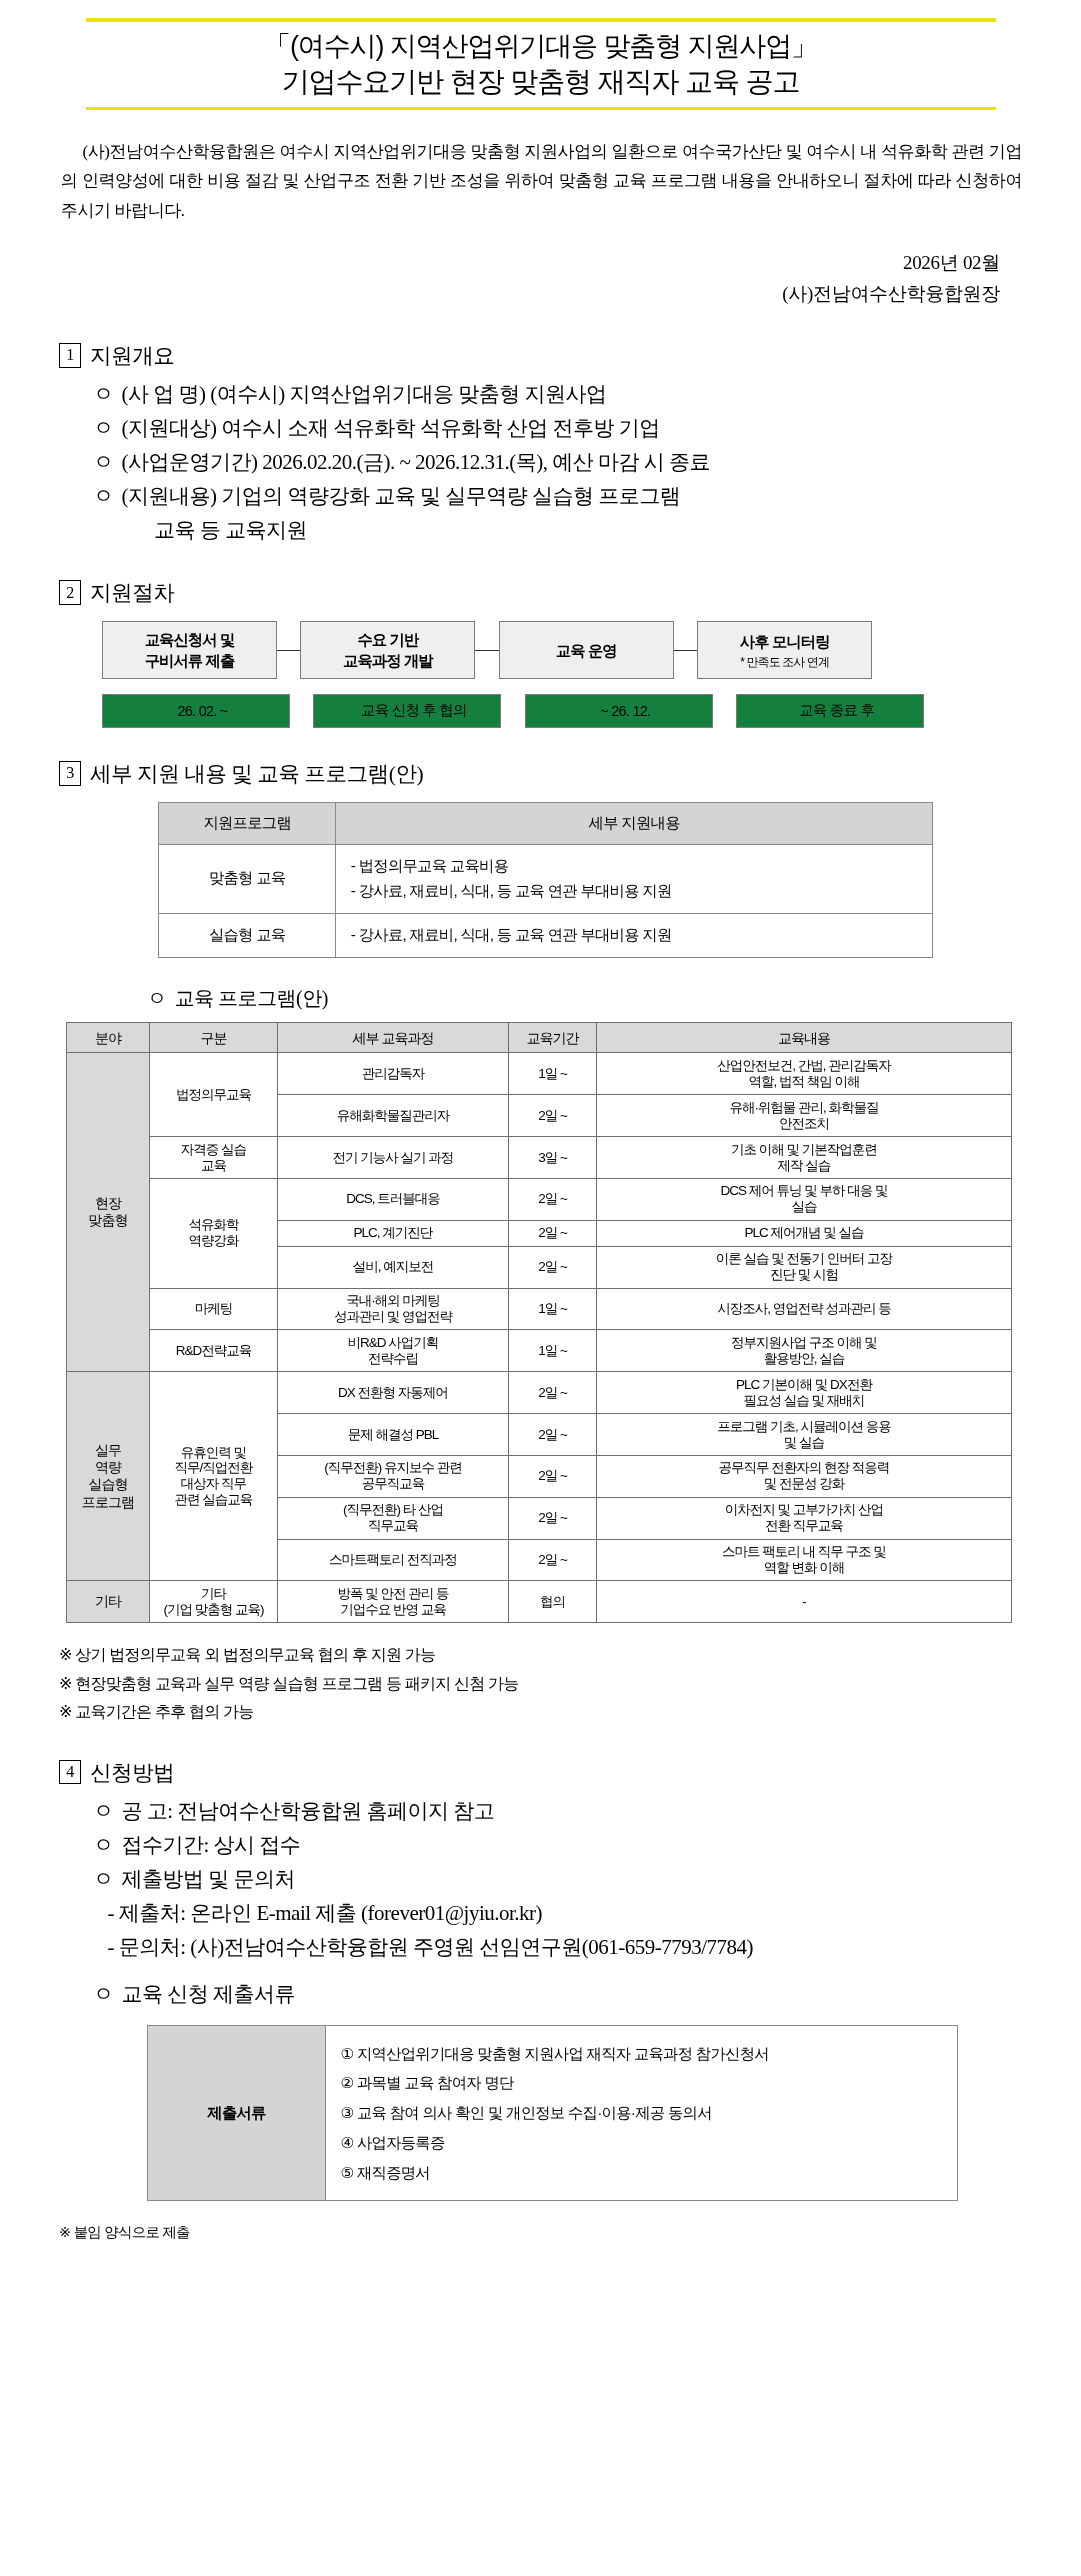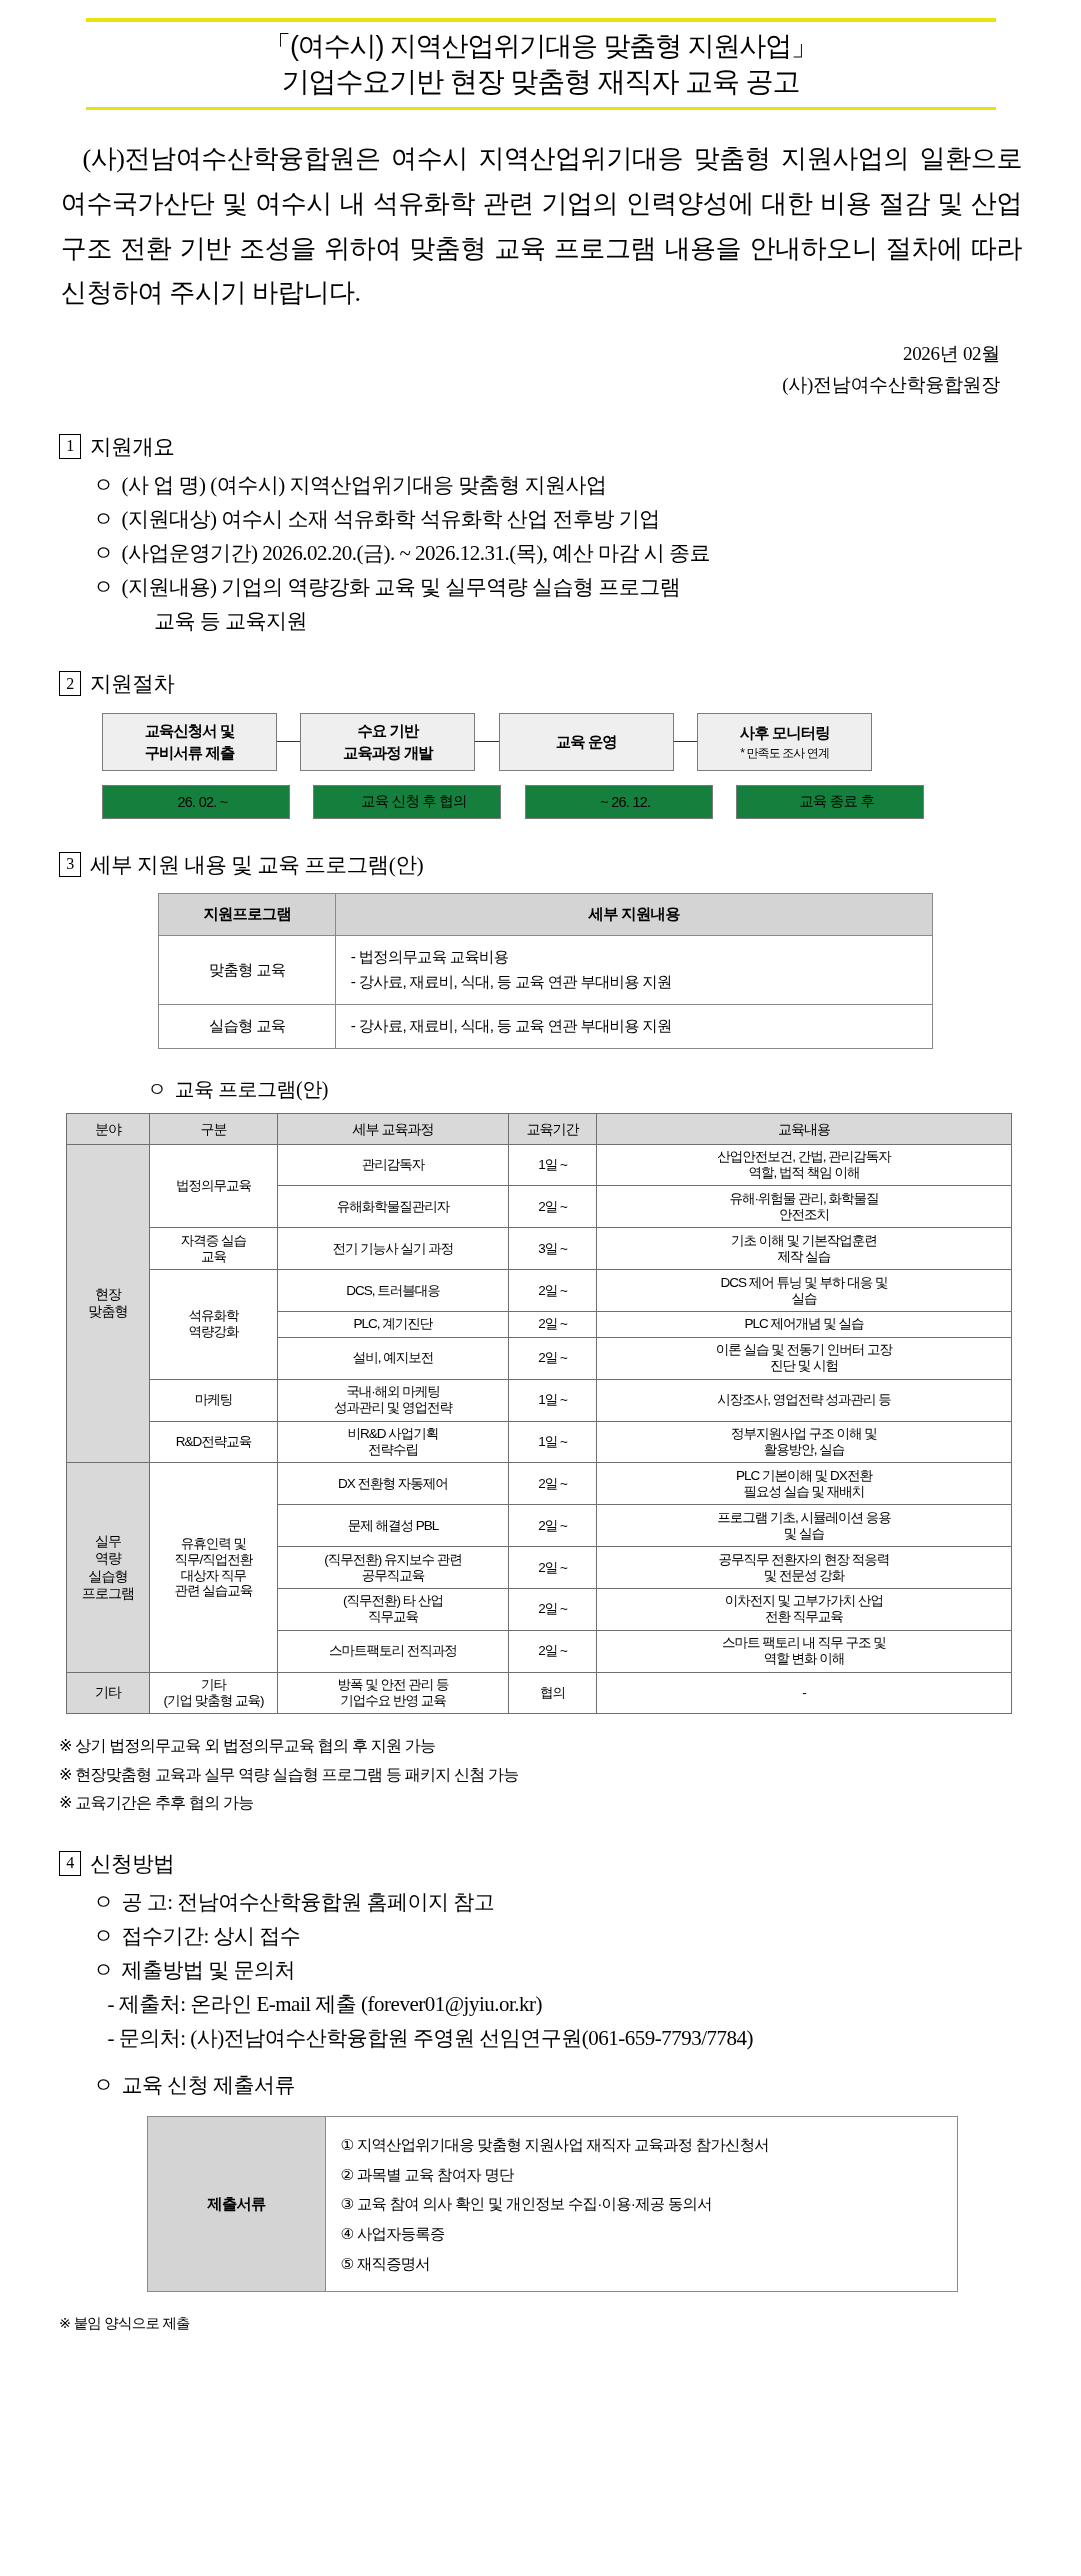--- a/index.html
+++ b/index.html
@@ -39,21 +39,21 @@
     font-size:27px;
     letter-spacing:-1.1px;
     line-height:1.30;
     white-space:nowrap;
   }
   .title-line.l2{font-size:28px;}
 
   
   .intro{
     margin:27px 9px 0 10.8px;
-    font-size:26px;
+    font-size:17px;
     line-height:1.72;
     text-align:justify;
     text-justify:inter-ideograph;
     letter-spacing:-0.4px;
     text-indent:21.6px;
   }
 
   .signature{
     margin:23.4px 31px 0 0;
     text-align:right;
@@ -151,21 +151,21 @@
   }
   .t1 th,.t1 td{
     border:0.9px solid #8a8a8a;
     padding:9px 7.2px;
     font-size:15.3px;
     letter-spacing:-0.7px;
     vertical-align:middle;
   }
   .t1 th{
     background:#d4d4d4;
-    font-weight:bold;
+    font-weight:normal;
     text-align:center;
     padding:10px 7.2px;
   }
   .t1 td.lbl{text-align:center;width:162px;}
   .t1 td.desc{padding-left:14.4px;line-height:1.62;}
 
   .t2-title{
     margin:27px 0 0 97px;
     font-size:20px;
     letter-spacing:-0.5px;

